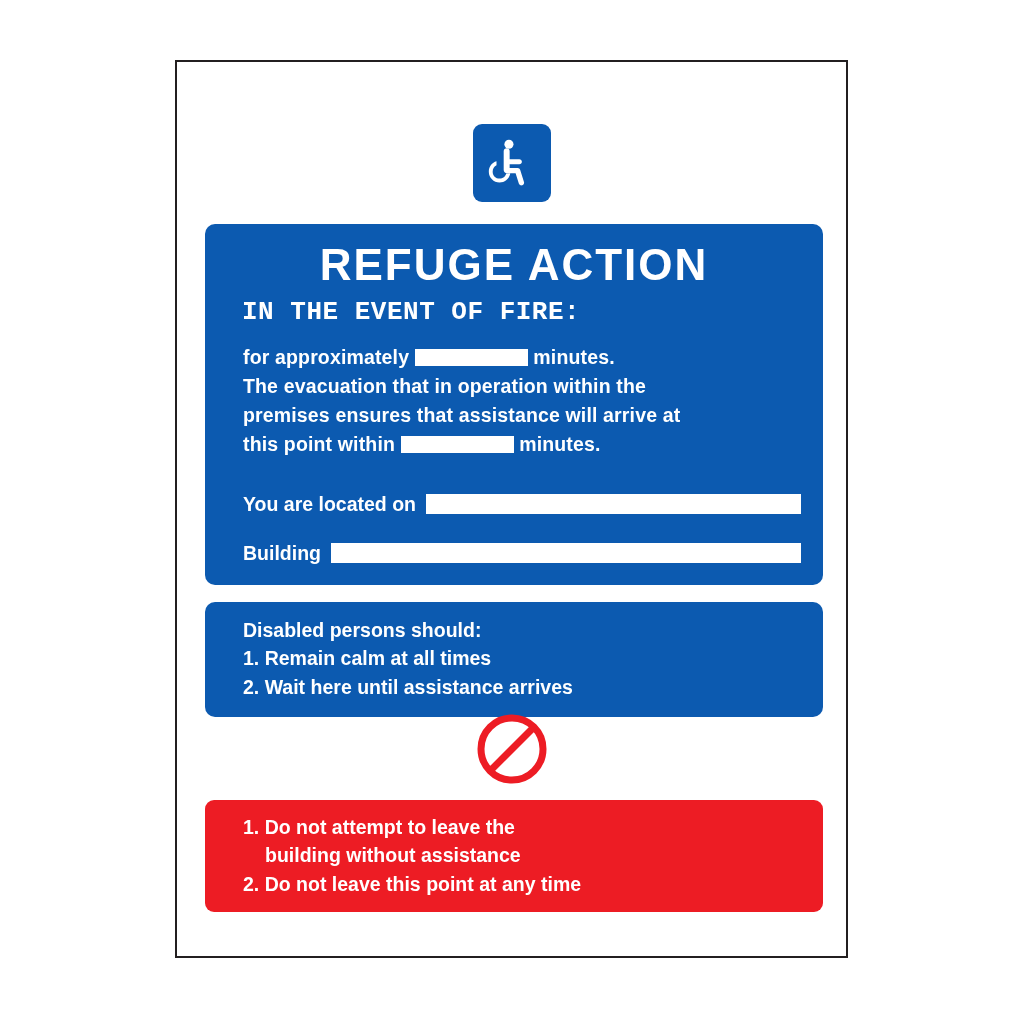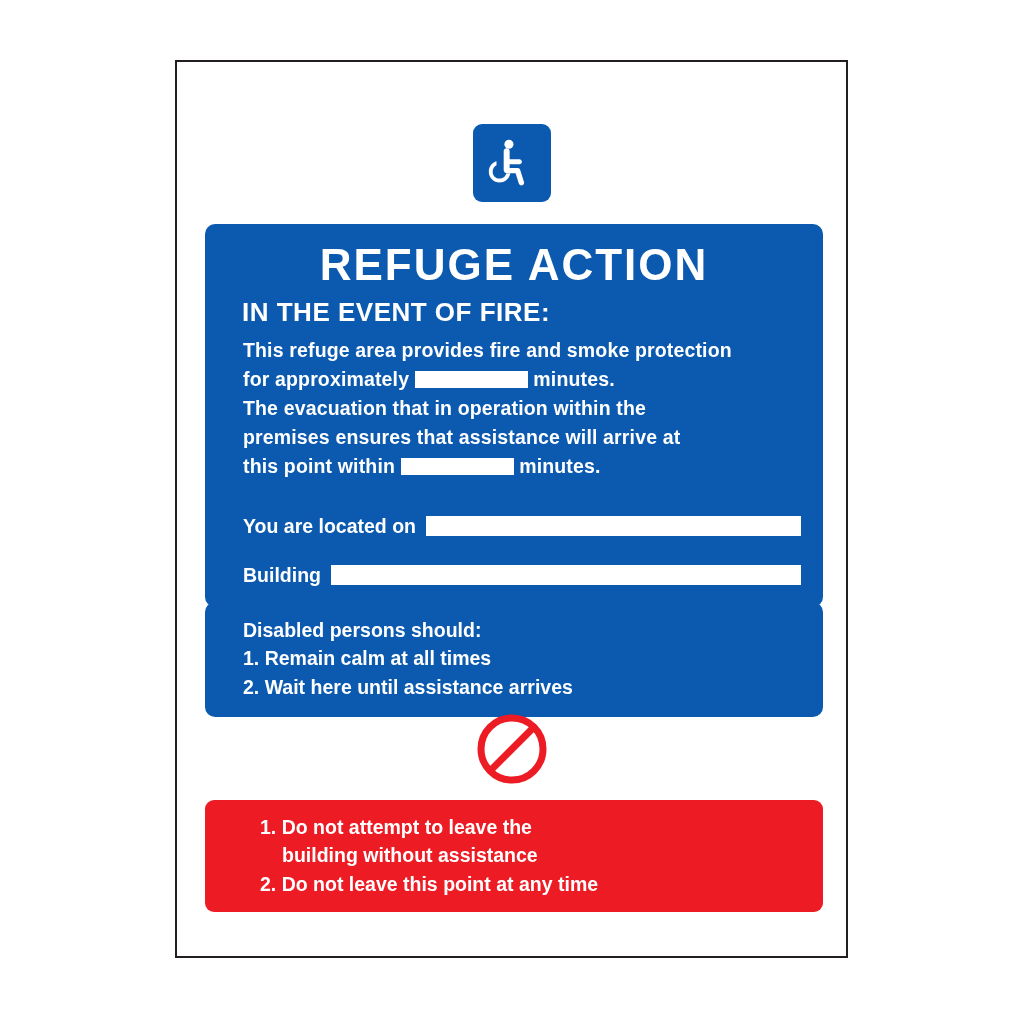--- a/index.html
+++ b/index.html
@@ -64,21 +64,22 @@
     font-weight: bold;
     letter-spacing: 2px;
     line-height: 1.12;
     margin: 2px 0 8px 0;
   }
   .event-line {
     font-size: 26px;
     font-weight: bold;
     letter-spacing: .5px;
     padding-left: 37px;
-    margin-bottom: 8px;
+    margin-bottom: 16px;
+    font-family: Liberation Mono, monospace;
   }
   .body-text {
     font-size: 19.5px;
     font-weight: bold;
     line-height: 1.48;
     padding: 0 22px 0 38px;
     letter-spacing: .15px;
   }
   .body-text p { margin: 0; }
   .fill-blank {
@@ -141,21 +142,21 @@
   
   .red-panel {
     position: absolute;
     left: 28px;
     top: 738px;
     width: 618px;
     background: #ed1c24;
     border-radius: 9px;
     color: #ffffff;
     box-sizing: border-box;
-    padding: 13px 0 14px 55px;
+    padding: 13px 0 14px 38px;
     font-size: 19.5px;
     font-weight: bold;
     line-height: 1.45;
   }
   .red-panel p { margin: 0; }
   .red-panel .indent { padding-left: 22px; }
 </style>
 </head>
 <body>
 
@@ -171,21 +172,20 @@
         </g>
       </svg>
     </div>
   </div>
 
   <div class="blue-panel">
     <div class="sign-title">REFUGE ACTION</div>
     <div class="event-line">IN THE EVENT OF FIRE:</div>
 
     <div class="body-text">
-      <p>This refuge area provides fire and smoke protection</p>
       <p>
         <span>for approximately</span>
         <span class="fill-blank blank-short"></span>
         <span>minutes.</span>
       </p>
       <p>The evacuation that in operation within the</p>
       <p>premises ensures that assistance will arrive at</p>
       <p>
         <span>this point within</span>
         <span class="fill-blank blank-short"></span>

